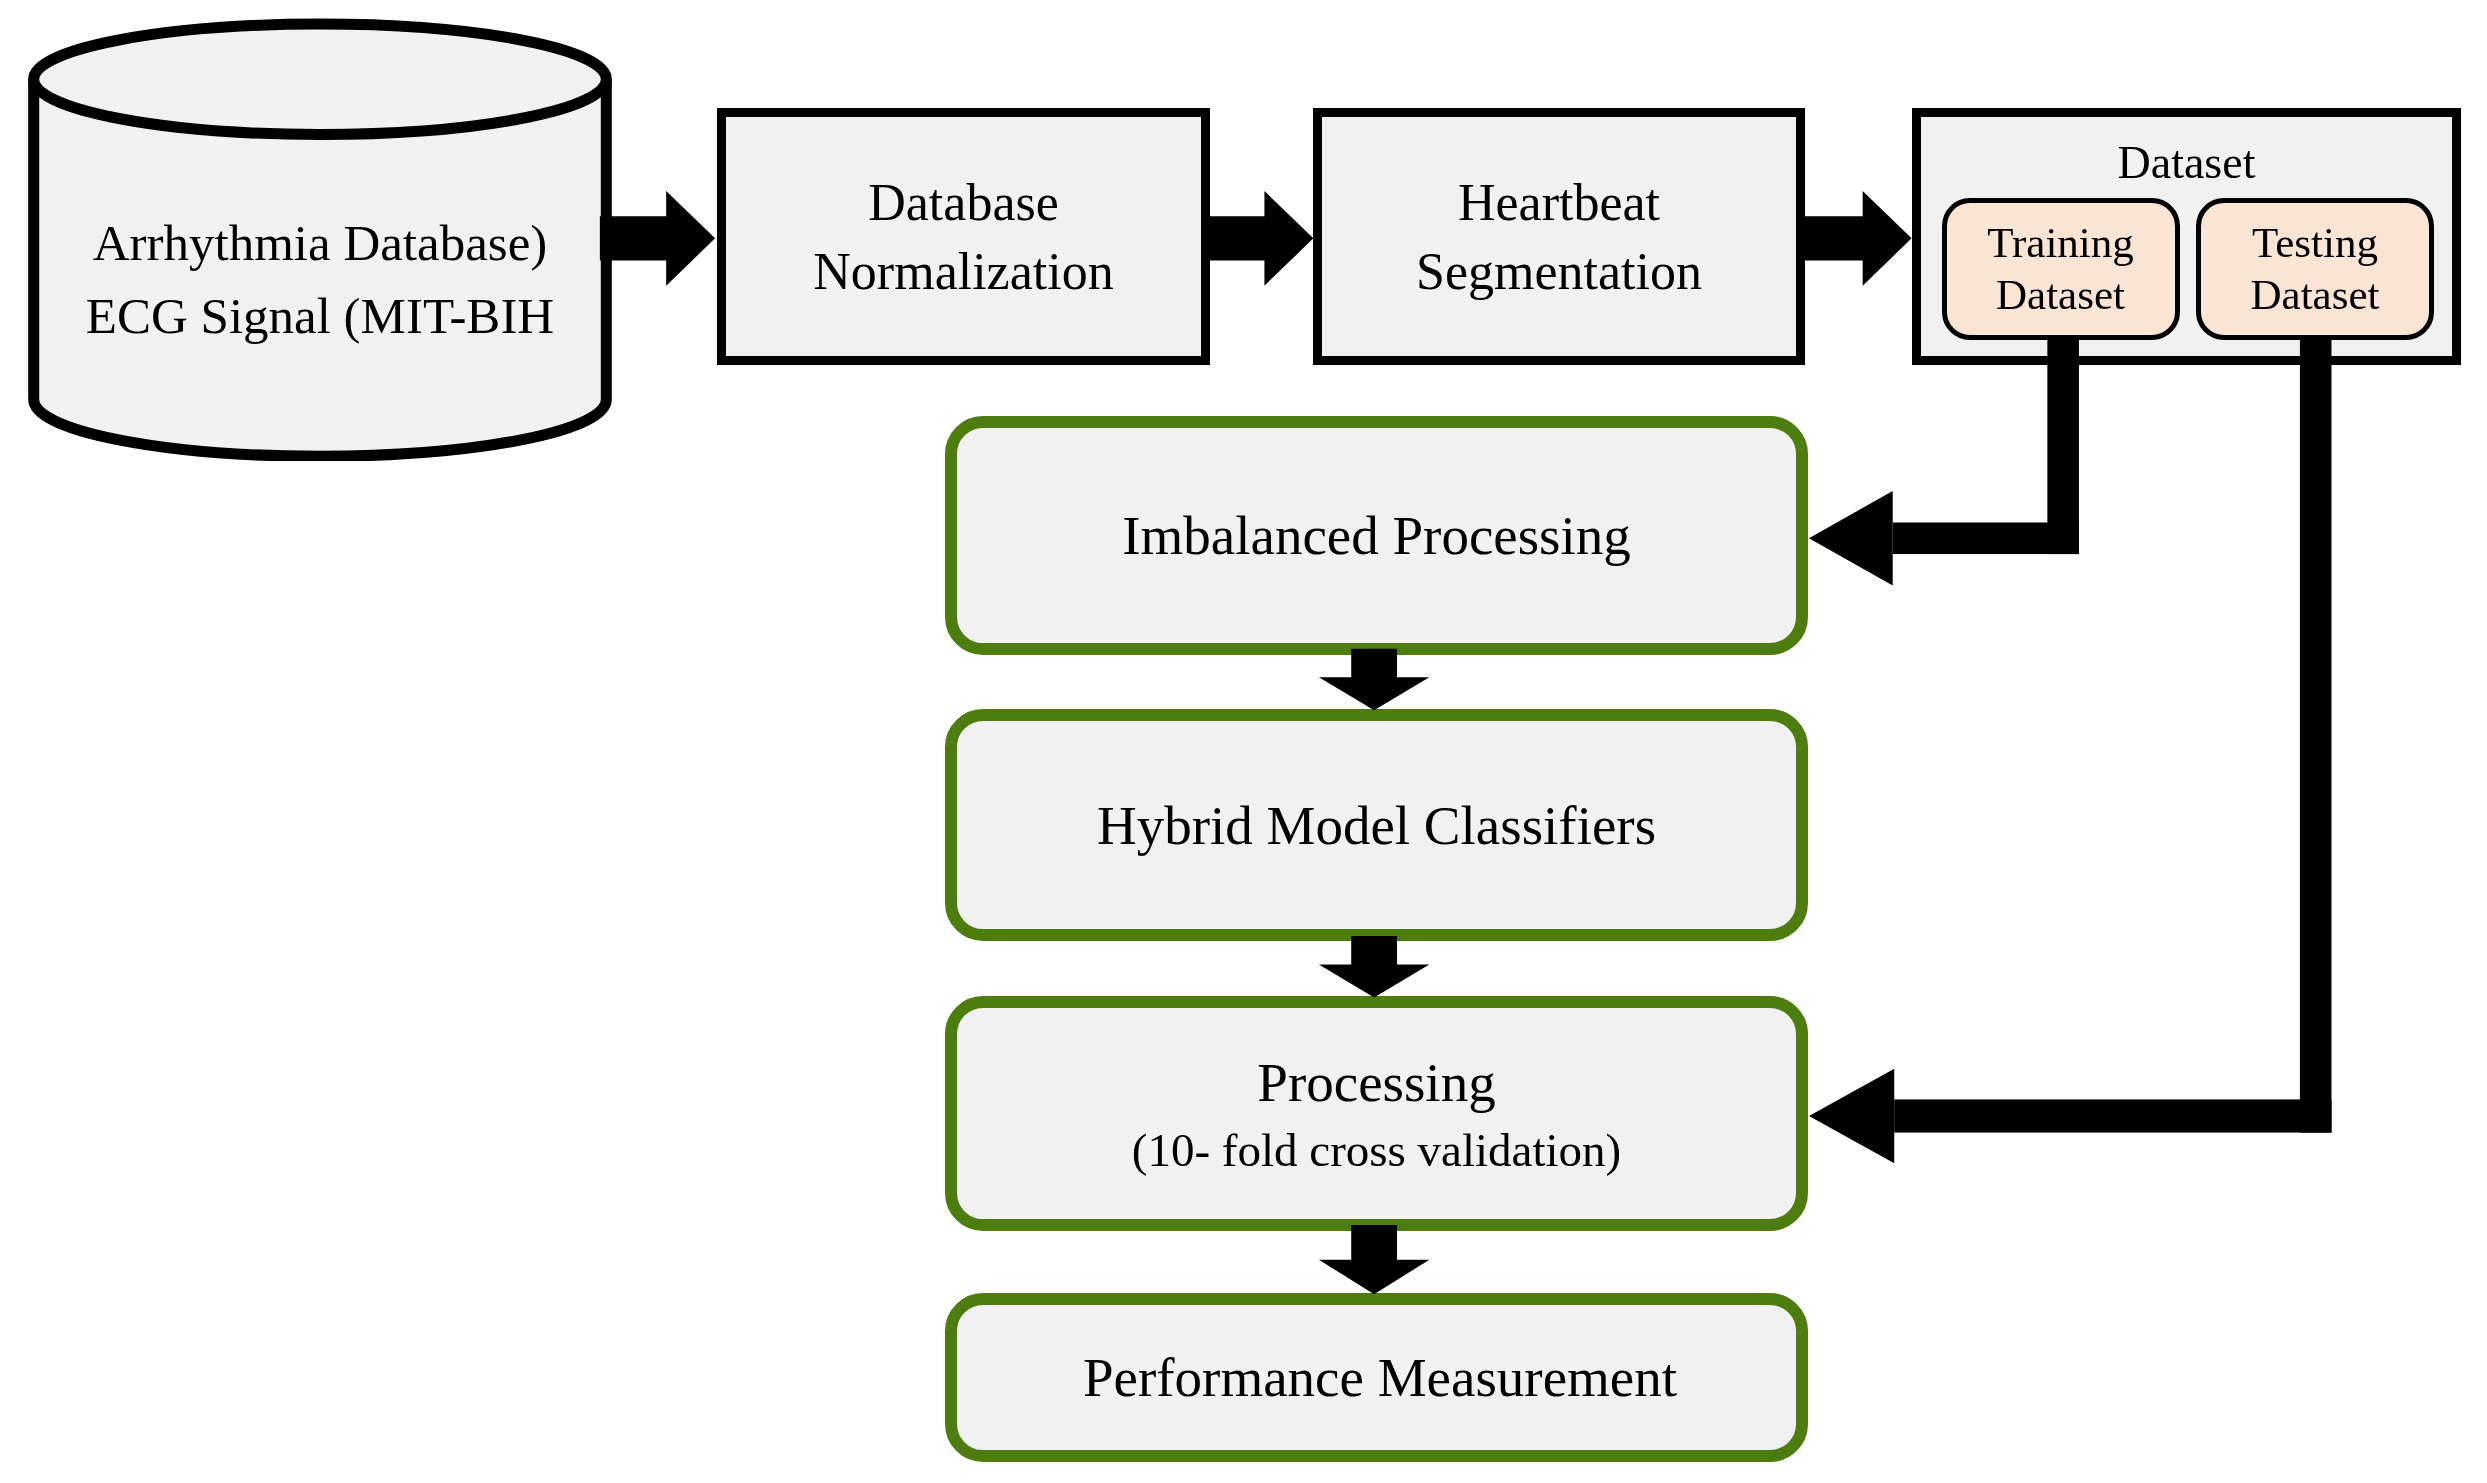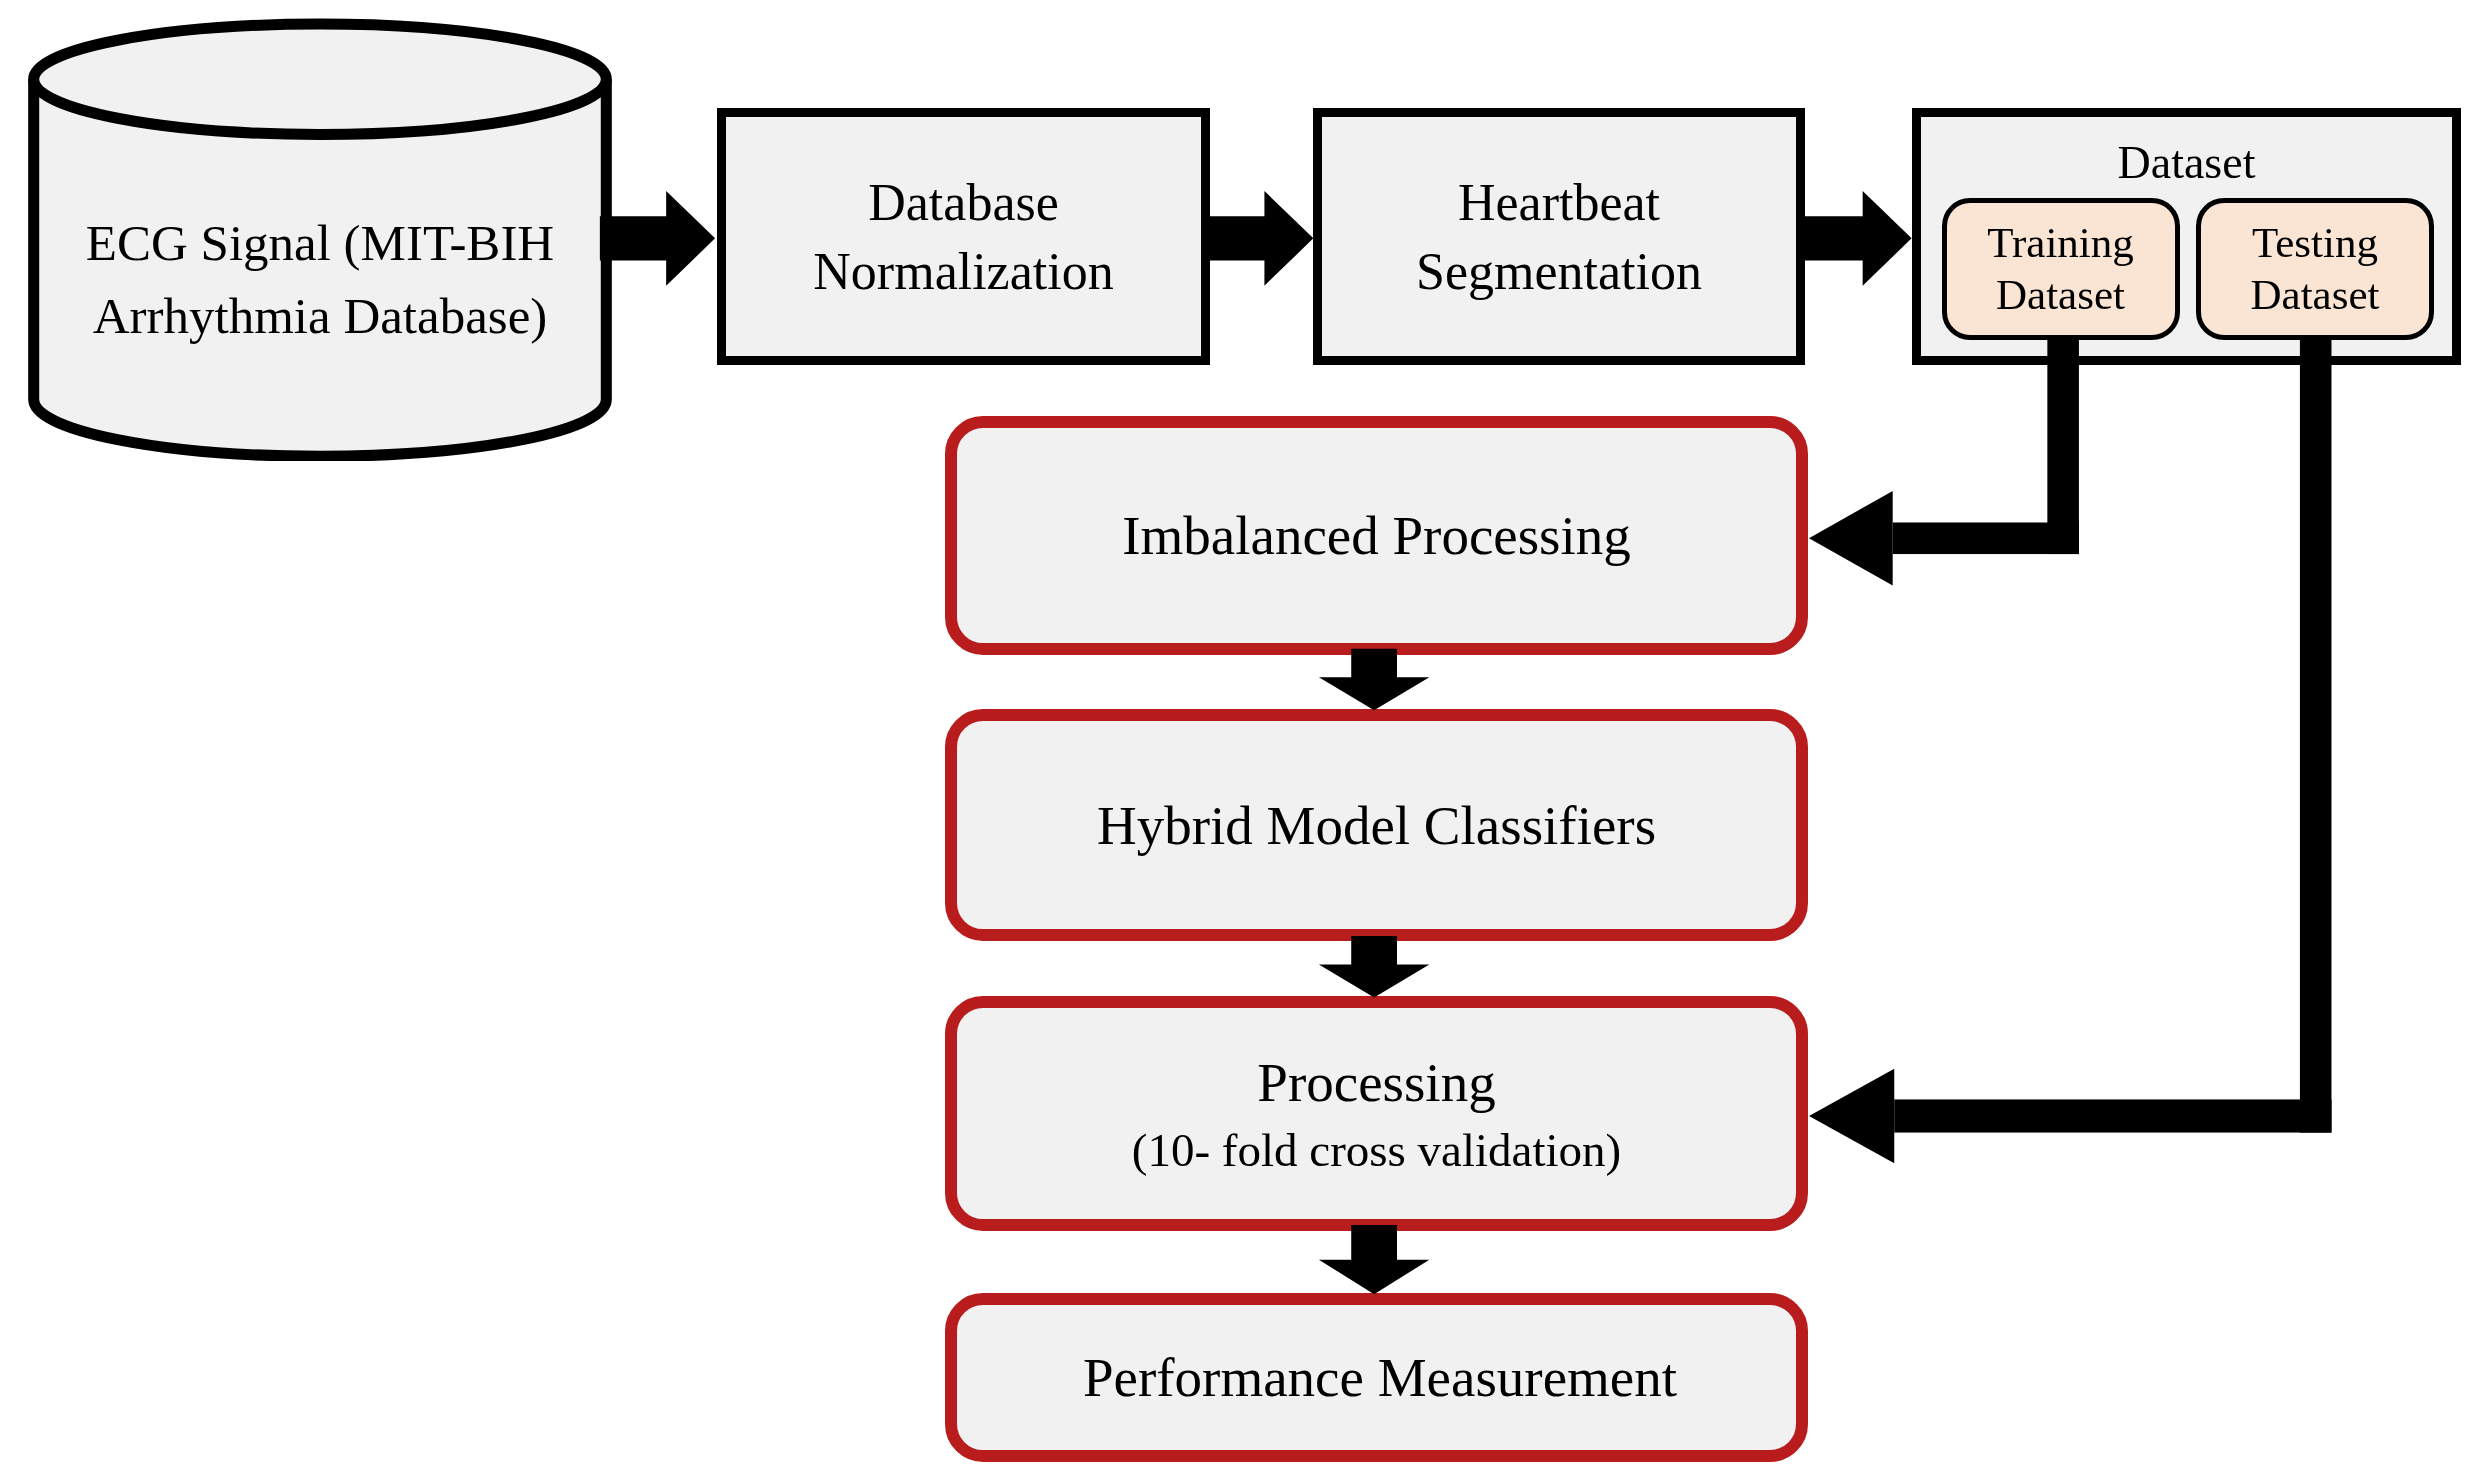--- a/index.html
+++ b/index.html
@@ -56,21 +56,21 @@
     text-align: center;
   }
   .pill .line { font-size: 43px; line-height: 52px; white-space: nowrap; }
   .pill-training { left: 20.5px;  top: 81px; width: 238px; height: 142px; }
   .pill-testing  { left: 275px; top: 81px; width: 238px; height: 142px; }
 
   
   .stage-box {
     left: 945px; width: 863px;
     background: var(--box-fill, #f1f1f1);
-    border: 12px solid #b91c1c; border-radius: 38px;
+    border: 12px solid #4d7c0f; border-radius: 38px;
     box-sizing: border-box;
     display: flex; flex-direction: column; align-items: center; justify-content: center;
     text-align: center;
   }
   .stage-box .title    { font-size: 55px; line-height: 73px; white-space: nowrap; }
   .stage-box .subtitle { font-size: 47px; line-height: 62px; white-space: nowrap; }
 
   .box-imbal { top: 416px;  height: 239px; }
   .box-hybrid{ top: 709px;  height: 232px; }
   .box-valid { top: 996px; height: 235px; }
@@ -83,22 +83,22 @@
 <body>
 
 <div class="canvas">
 
   <div class="abs cyl-wrap">
     <svg class="cyl-svg" width="584" height="448" viewBox="0 0 740 568">
       <path d="M 7 84 L 7 490 A 363 72 0 0 0 733 490 L 733 84" fill="#f1f1f1" stroke="#000000" stroke-width="14"></path>
       <ellipse cx="370" cy="84" rx="363" ry="70" fill="#f1f1f1" stroke="#000000" stroke-width="14"></ellipse>
     </svg>
     <div class="cyl-label">
+      <span class="line">Arrhythmia Database)</span>
       <span class="line">ECG Signal (MIT-BIH</span>
-      <span class="line">Arrhythmia Database)</span>
     </div>
   </div>
 
   <div class="abs proc-box box-dbnorm">
     <span class="line">Database</span>
     <span class="line">Normalization</span>
   </div>
 
   <div class="abs proc-box box-hbseg">
     <span class="line">Heartbeat</span>

